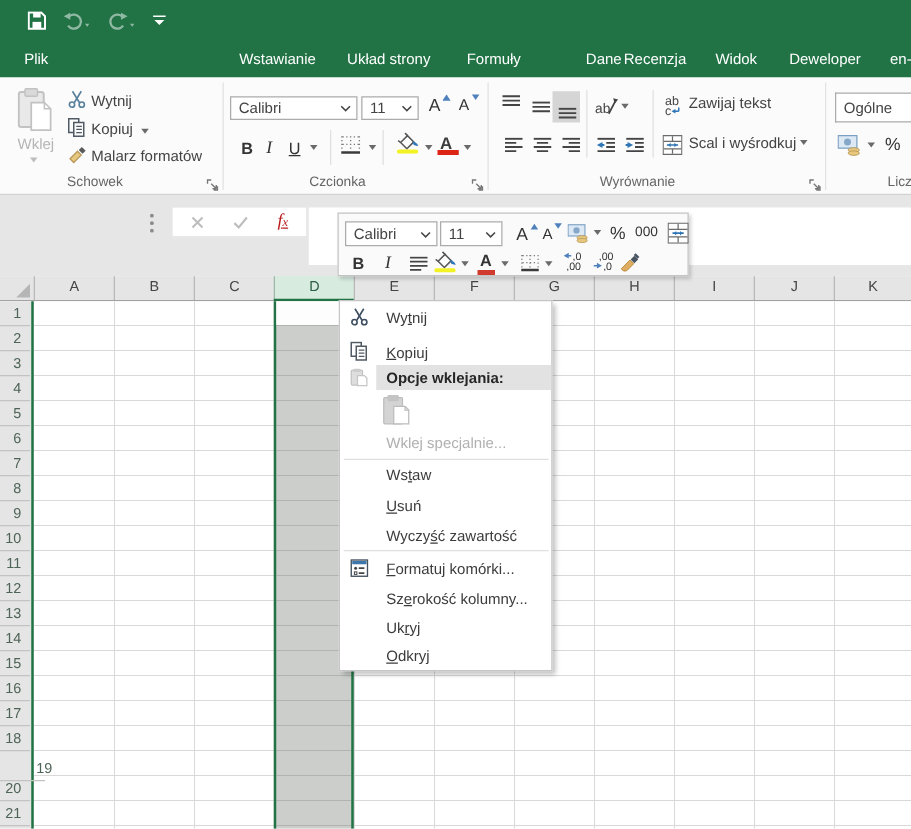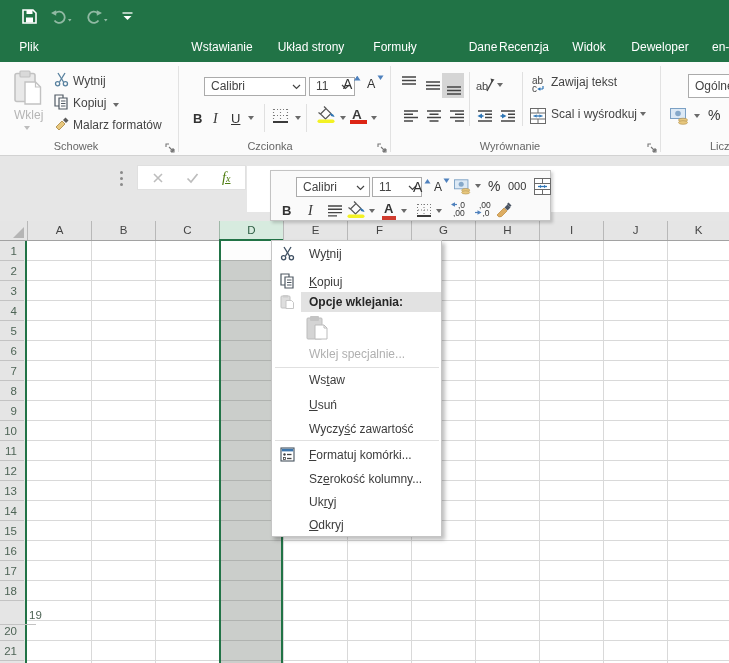--- a/index.html
+++ b/index.html
@@ -16,21 +16,21 @@
 #tab-active { position:absolute; left:59px; top:2px; width:119px; height:28px;
   background:#fcfcfc; color:#217346; font-size:12px; line-height:28px; text-align:center; }
 
 #ribbon { left:0; top:62px; width:729px; height:94px; background:#fbfbfb;
   border-bottom:1px solid #d2d2d2; }
 .gsep { position:absolute; top:4px; height:86px; width:1px; background:#e2e2e2; }
 .glabel { position:absolute; top:78px; height:14px; font-size:11px; color:#666;
   text-align:center; }
 .launch { position:absolute; top:81px; width:10px; height:10px; }
 .rtext { position:absolute; font-size:12px; color:#444; white-space:nowrap; }
-.combo { position:absolute; background:#fff; border:1px solid #ababab;margin-left:20px; }
+.combo { position:absolute; background:#fff; border:1px solid #ababab; }
 .combo .ct { position:absolute; left:6px; top:1px; font-size:12px; color:#444; }
 .dda { width:0; height:0; border-left:3.5px solid transparent;
   border-right:3.5px solid transparent; border-top:4px solid #6a6a6a; position:absolute; }
 
 #fxbar { left:0; top:156px; width:729px; height:65px; background:#e6e6e6; }
 #fxfield { position:absolute; left:247px; top:10px; width:482px; height:46px; background:#fff; }
 #namebox { position:absolute; left:8px; top:9px; width:98px; height:25px;
   background:#fff; border:1px solid #c6c6c6; font-size:12px; color:#222; }
 
 #colheads { left:0; top:221px; width:729px; height:20px; background:#e5e5e5;
@@ -283,21 +283,21 @@
   <div class="a" style="left:120px;top:15px;width:3px;height:3px;border-radius:50%;background:#8a8a8a;"></div>
   <div class="a" style="left:120px;top:21px;width:3px;height:3px;border-radius:50%;background:#8a8a8a;"></div>
   <div class="a" style="left:120px;top:27px;width:3px;height:3px;border-radius:50%;background:#8a8a8a;"></div>
   <div class="a" style="left:137px;top:9px;width:109px;height:25px;background:#fff;border:1px solid #e0e0e0;">
     <svg class="a" style="left:14px;top:6px" width="12" height="12" viewBox="0 0 12 12">
         <path d="M2 2 L10 10 M10 2 L2 10" stroke="#bdbdbd" stroke-width="1.6"></path>
       </svg>
     <svg class="a" style="left:48px;top:6px" width="13" height="12" viewBox="0 0 13 12">
         <path d="M1.5 6.5 L5 10 L11.5 2" stroke="#bdbdbd" stroke-width="1.7" fill="none"></path>
       </svg>
-    <div class="a" style="left:84px;top:3px;font-family:'Liberation Serif',serif;font-style:italic;font-size:14.5px;color:#4d7c0f;text-decoration:underline;">f<span style="font-size:10px;">x</span></div>
+    <div class="a" style="left:84px;top:3px;font-family:'Liberation Serif',serif;font-style:italic;font-size:14.5px;color:#b91c1c;text-decoration:underline;">f<span style="font-size:10px;">x</span></div>
   </div>
 </div>
 
 <div class="a" style="left:0;top:213px;width:729px;height:8px;background:#e6e6e6;"></div>
 
 <div class="a" id="colheads">
   <div class="a" style="left:0;top:0;width:27px;height:19px;">
     <div class="a" style="right:3px;bottom:2px;width:0;height:0;
       border-left:11px solid transparent;border-bottom:11px solid #b5b5b5;"></div>
   </div>

